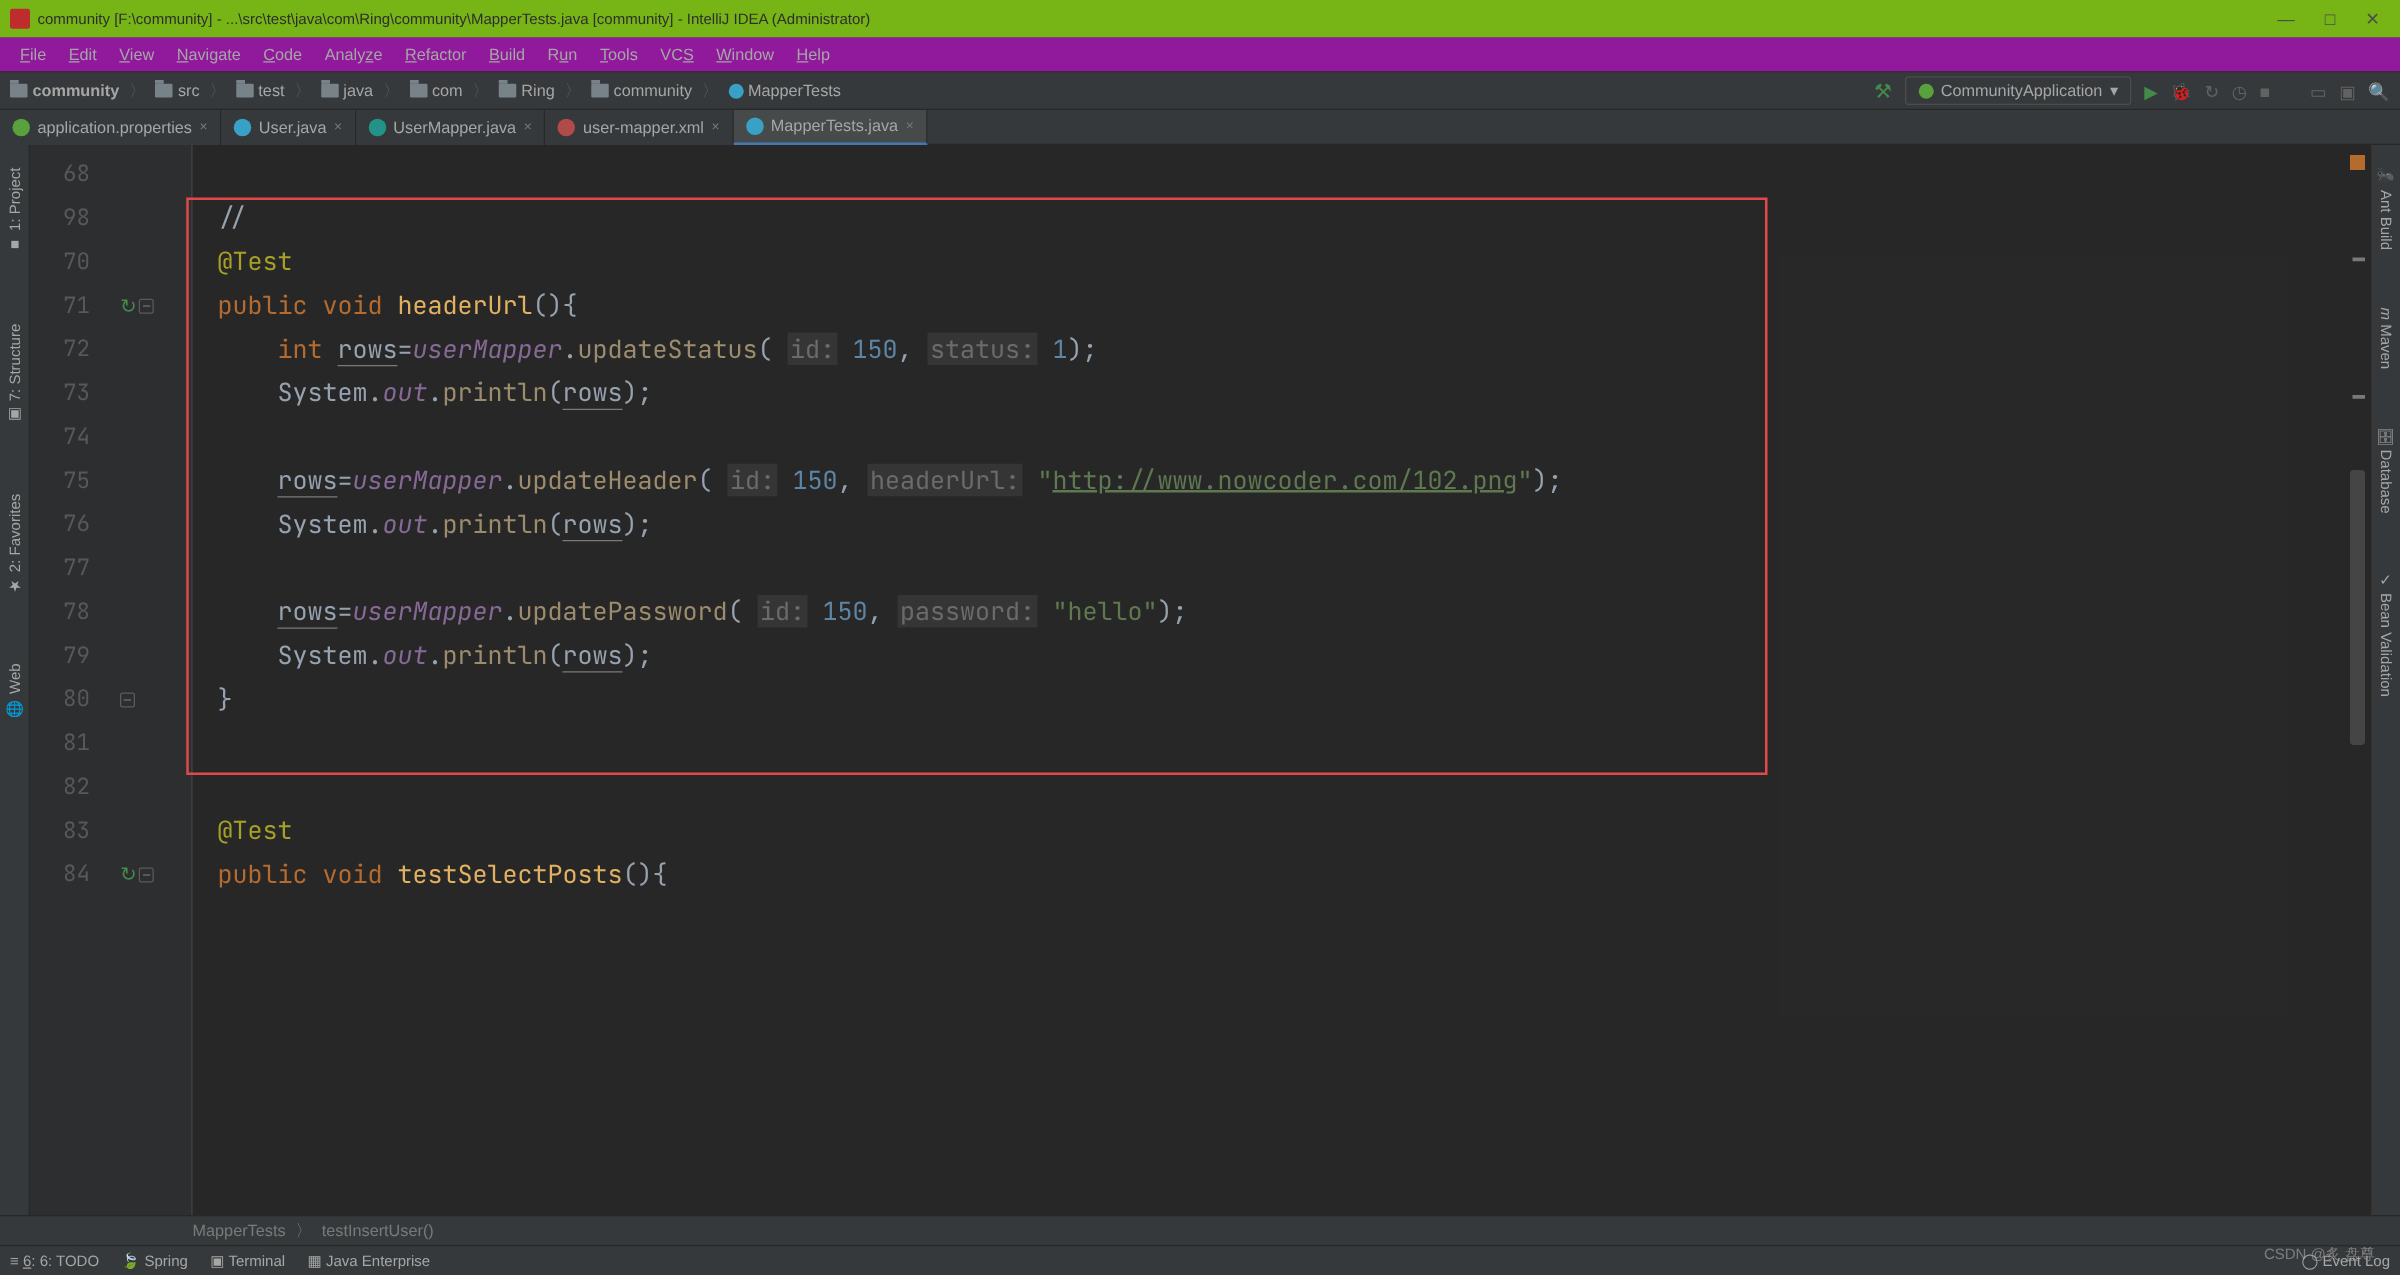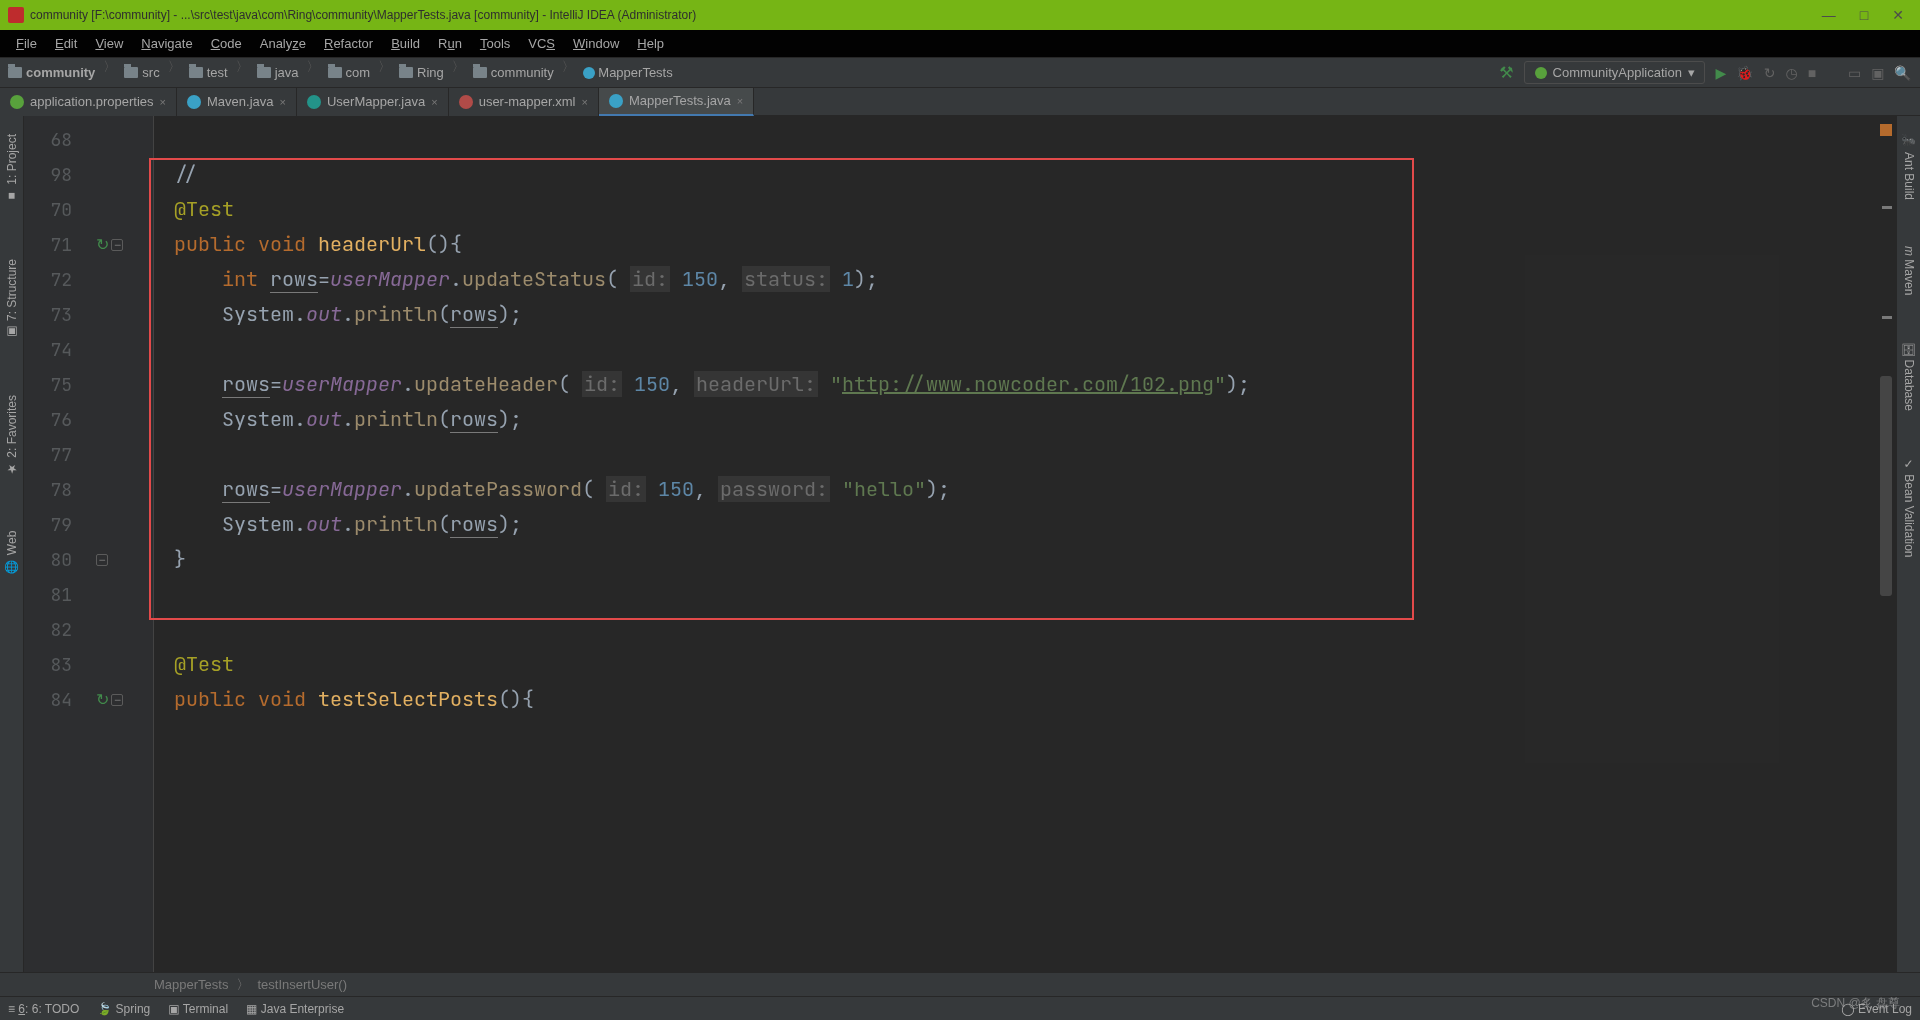--- a/index.html
+++ b/index.html
@@ -1,24 +1,24 @@
 <!DOCTYPE html>
 <html><head>
 <meta charset="utf-8">
 <style>
 * { margin:0; padding:0; box-sizing:border-box; }
 body { font-family:"Segoe UI",Arial,sans-serif; font-size:13px; background:#3c3f41; color:#bbb; width:1920px; height:1020px; overflow:hidden; position:relative; }
 .titlebar { height:30px; background:#84cc16; display:flex; align-items:center; padding:0 8px; color:#333; }
 .titlebar .appicon { width:16px; height:16px; background:#d63031; margin-right:6px; border-radius:2px; }
 .titlebar-title { flex:1; font-size:12px; }
 .win-controls { display:flex; gap:24px; color:#555; font-size:14px; padding-right:8px;}
-.menubar { height:28px; background:#000000; display:flex; align-items:center; padding:0 8px; gap:2px; border-bottom:1px solid #2b2b2b;}
+.menubar { height:28px; background:#a21caf; display:flex; align-items:center; padding:0 8px; gap:2px; border-bottom:1px solid #2b2b2b;}
 .menu-item { padding:2px 8px; color:#bbb; font-size:13px;}
 .menu-item u { text-decoration:underline; }
-.navbar { height:30px; background:#3c3f41; display:flex; padding:0 8px; gap:4px; border-bottom:1px solid #2b2b2b;}
+.navbar { height:30px; background:#3c3f41; display:flex; align-items:center; padding:0 8px; gap:4px; border-bottom:1px solid #2b2b2b;}
 .folder-icon { width:14px; height:11px; background:#87939a; display:inline-block; border-radius:1px; margin-right:4px; position:relative; }
 .folder-icon::before { content:""; position:absolute; top:-3px; left:0; width:7px; height:3px; background:#87939a; }
 .bc-item { display:flex; align-items:center; color:#bbb; font-size:13px;}
 .bc-sep { color:#666; margin:0 4px; }
 .nav-right { margin-left:auto; display:flex; align-items:center; gap:10px; }
 .run-config { border:1px solid #555; border-radius:3px; padding:3px 10px; display:flex; align-items:center; gap:6px; color:#bbb;}
 .hammer-icon { color:#499c54; font-size:16px; }
 .play-icon { color:#499c54; font-size:14px;}
 .bug-icon { color:#499c54; font-size:14px;}
 .gray-icon { color:#6e6e6e; font-size:14px;}
@@ -154,21 +154,21 @@
 </div>
 
 <div class="tabs">
   <div class="tab">
       <span class="tab-icon ic-green"></span>
       <span>application.properties</span>
       <span class="tab-close">×</span>
     </div>
   <div class="tab">
       <span class="tab-icon ic-blue"></span>
-      <span>Maven.java</span>
+      <span>User.java</span>
       <span class="tab-close">×</span>
     </div>
   <div class="tab">
       <span class="tab-icon ic-teal"></span>
       <span>UserMapper.java</span>
       <span class="tab-close">×</span>
     </div>
   <div class="tab">
       <span class="tab-icon ic-xml"></span>
       <span>user-mapper.xml</span>

